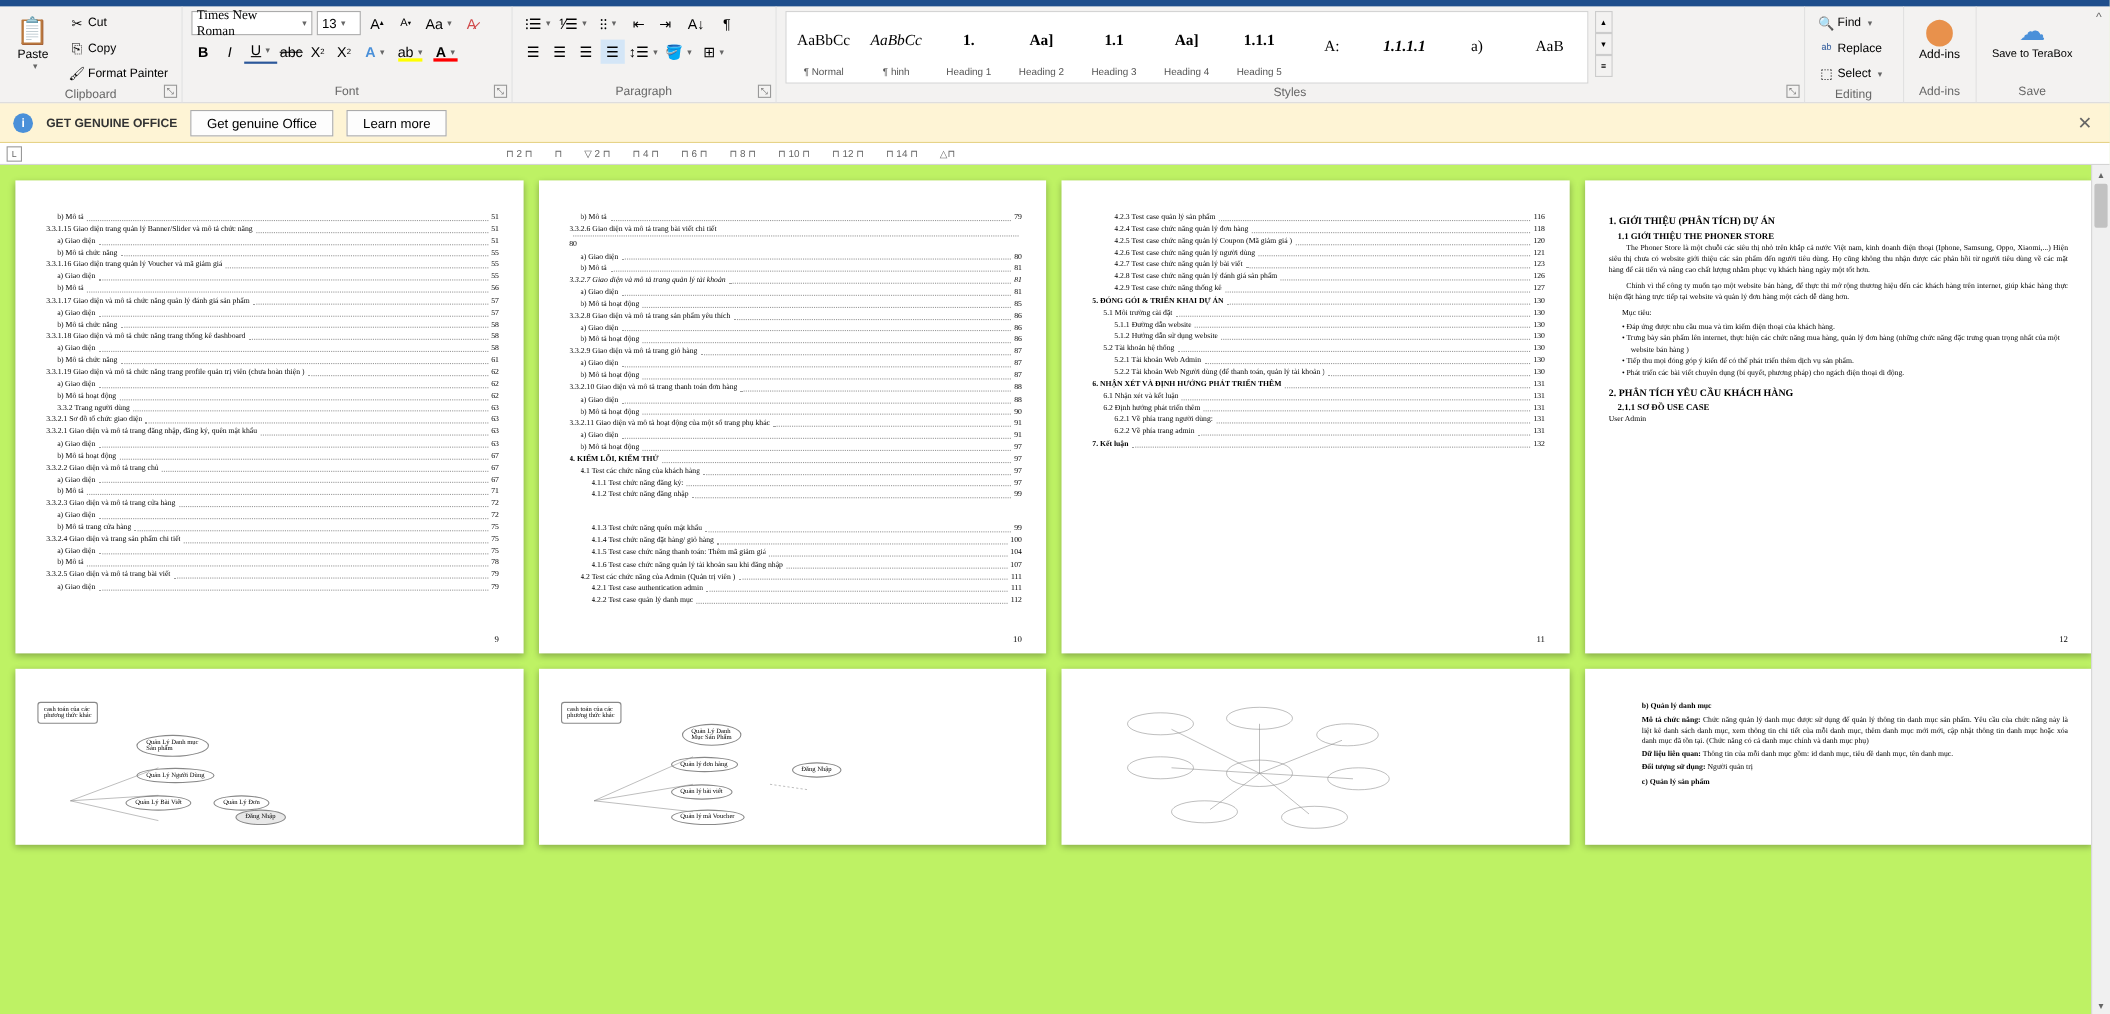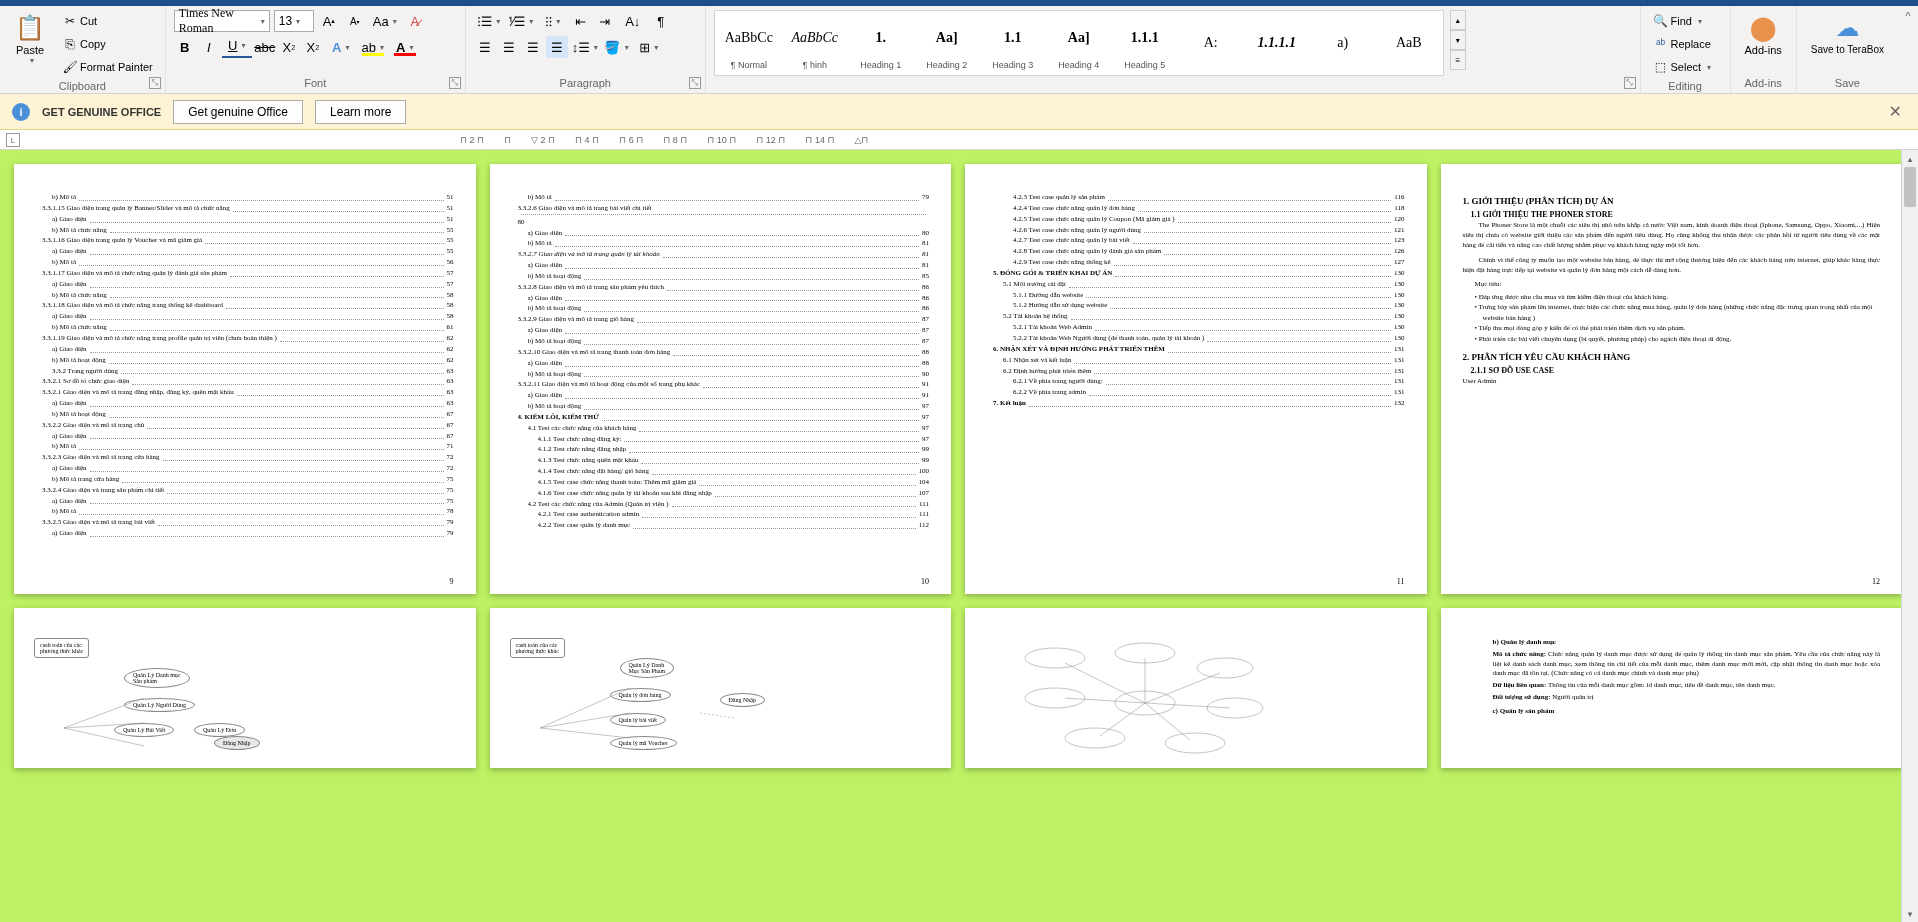--- a/index.html
+++ b/index.html
@@ -79,21 +79,21 @@
           </div>
       </div>
     </div>
     <div class="rgroup-label">Clipboard</div>
     <div class="dialog-launcher">⤡</div>
   </div>
 
   <div class="rgroup" style="min-width:300px">
     <div class="rgroup-content" style="flex-direction:column;gap:4px">
       <div style="display:flex;gap:4px;align-items:center">
-        <div class="combo" style="width:96px">
+        <div class="combo" style="width:110px">
             <span style="font-family:'Times New Roman';overflow:hidden">Times New Roman</span>
             <span class="dd-arrow">▾</span>
           </div>
         <div class="combo" style="width:40px">
             <span>13</span>
             <span class="dd-arrow">▾</span>
           </div>
         <div class="toolbar-btn">A<sup style="font-size:7px">▴</sup></div>
         <div class="toolbar-btn" style="font-size:10px">A<sup style="font-size:6px">▾</sup></div>
         <div class="toolbar-btn wide">Aa<span class="dd-arrow">▾</span></div>
@@ -203,20 +203,21 @@
             <div class="style-preview" style="font-family: &quot;Times New Roman&quot;, serif;">AaB</div>
             <div class="style-name"></div>
           </div>
         </div>
       <div class="vcol" style="justify-content:center;gap:0">
         <div class="toolbar-btn" style="border:1px solid #ccc;height:20px;width:16px;font-size:8px">▴</div>
         <div class="toolbar-btn" style="border:1px solid #ccc;height:20px;width:16px;font-size:8px">▾</div>
         <div class="toolbar-btn" style="border:1px solid #ccc;height:20px;width:16px;font-size:8px">≡</div>
       </div>
     </div>
+    <div class="rgroup-label">Styles</div>
     <div class="dialog-launcher">⤡</div>
   </div>
 
   <div class="rgroup" style="min-width:90px">
     <div class="rgroup-content">
         <div class="vcol">
       <div class="small-row">
             <span class="small-icon">🔍</span>
             <span>Find</span>
             <span class="dd-arrow">▾</span>
@@ -556,21 +557,21 @@
       <div class="toc-line" style="padding-left: 26px;">
         <span class="toc-text">4.1.1 Test chức năng đăng ký:</span>
         <span class="toc-dots"></span>
         <span class="toc-pg">97</span>
       </div>
       <div class="toc-line" style="padding-left: 26px;">
         <span class="toc-text">4.1.2 Test chức năng đăng nhập</span>
         <span class="toc-dots"></span>
         <span class="toc-pg">99</span>
       </div>
-      <div class="toc-line" style="padding-left: 26px;">
+      <div class="toc-line" style="padding-left: 26px; margin-top: 20px;">
         <span class="toc-text">4.1.3 Test chức năng quên mật khẩu</span>
         <span class="toc-dots"></span>
         <span class="toc-pg">99</span>
       </div>
       <div class="toc-line" style="padding-left: 26px;">
         <span class="toc-text">4.1.4 Test chức năng đặt hàng/ giỏ hàng</span>
         <span class="toc-dots"></span>
         <span class="toc-pg">100</span>
       </div>
       <div class="toc-line" style="padding-left: 26px;">

